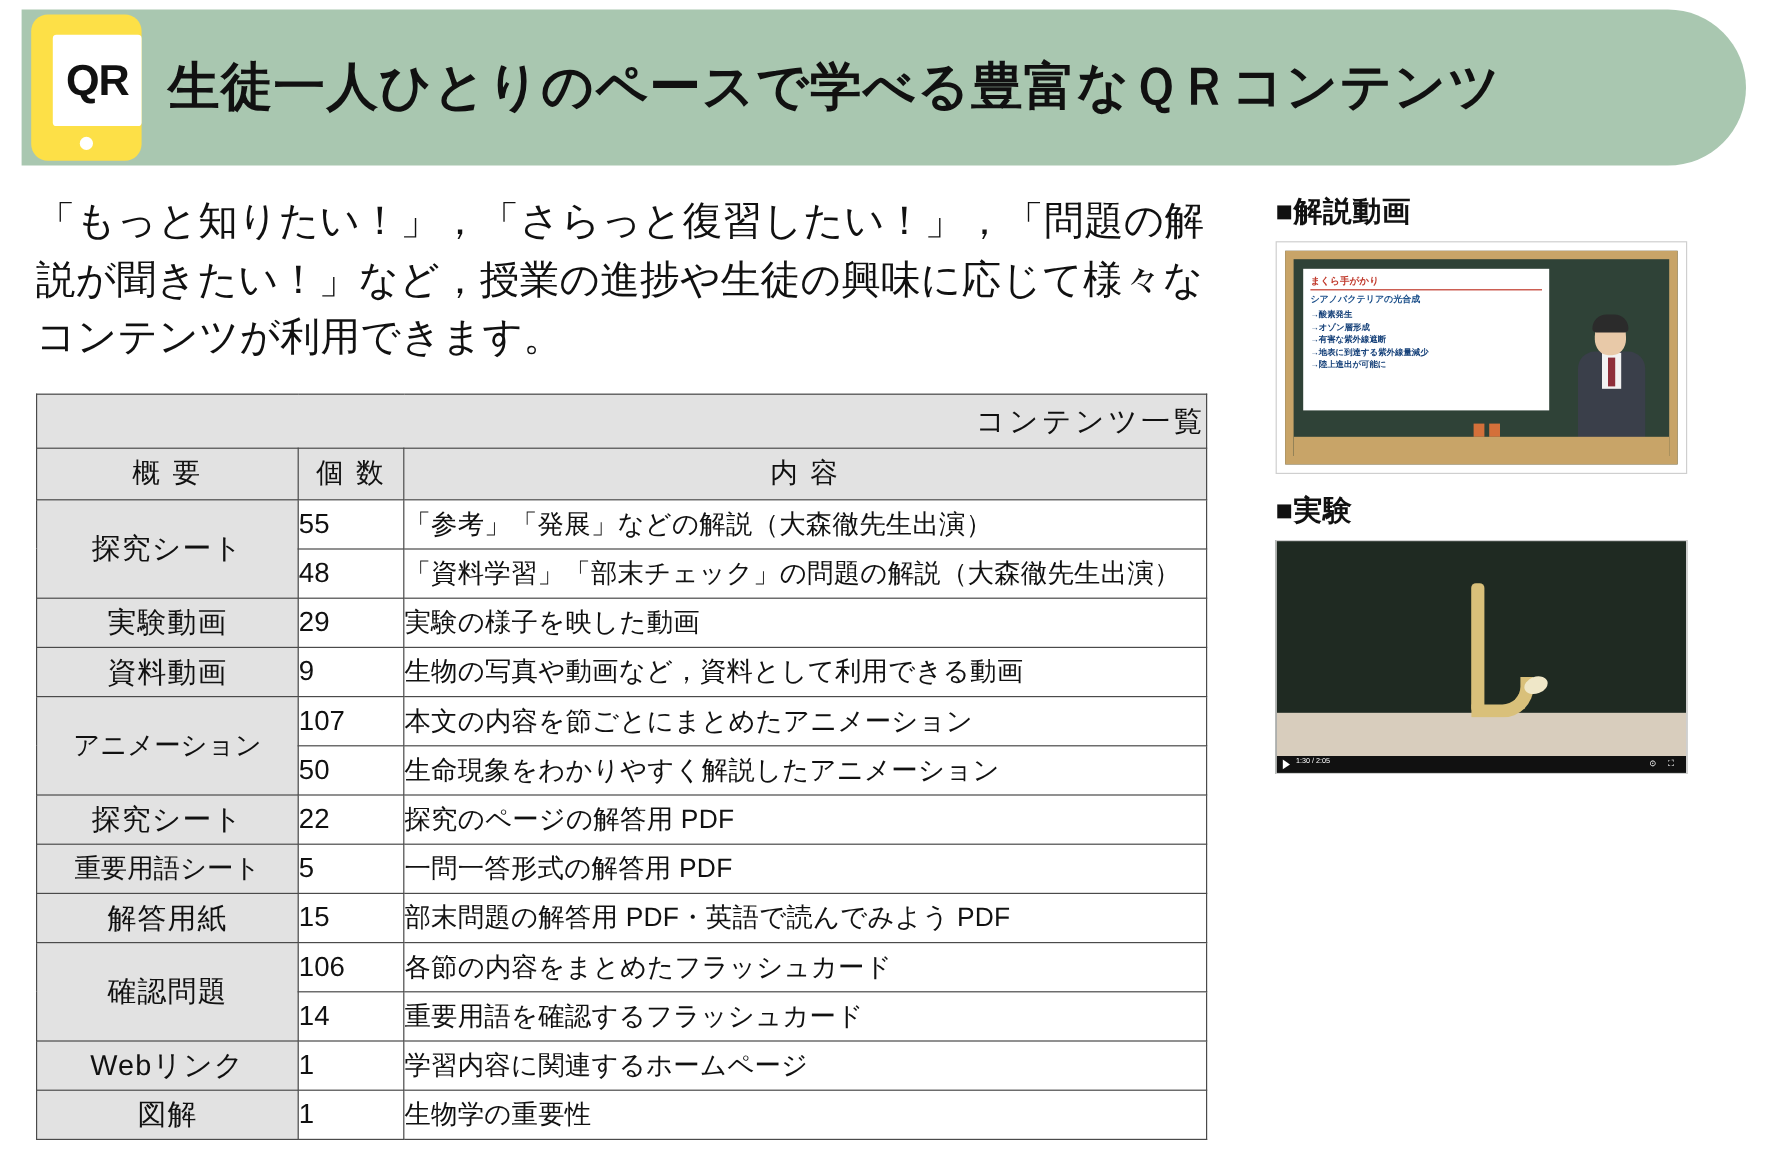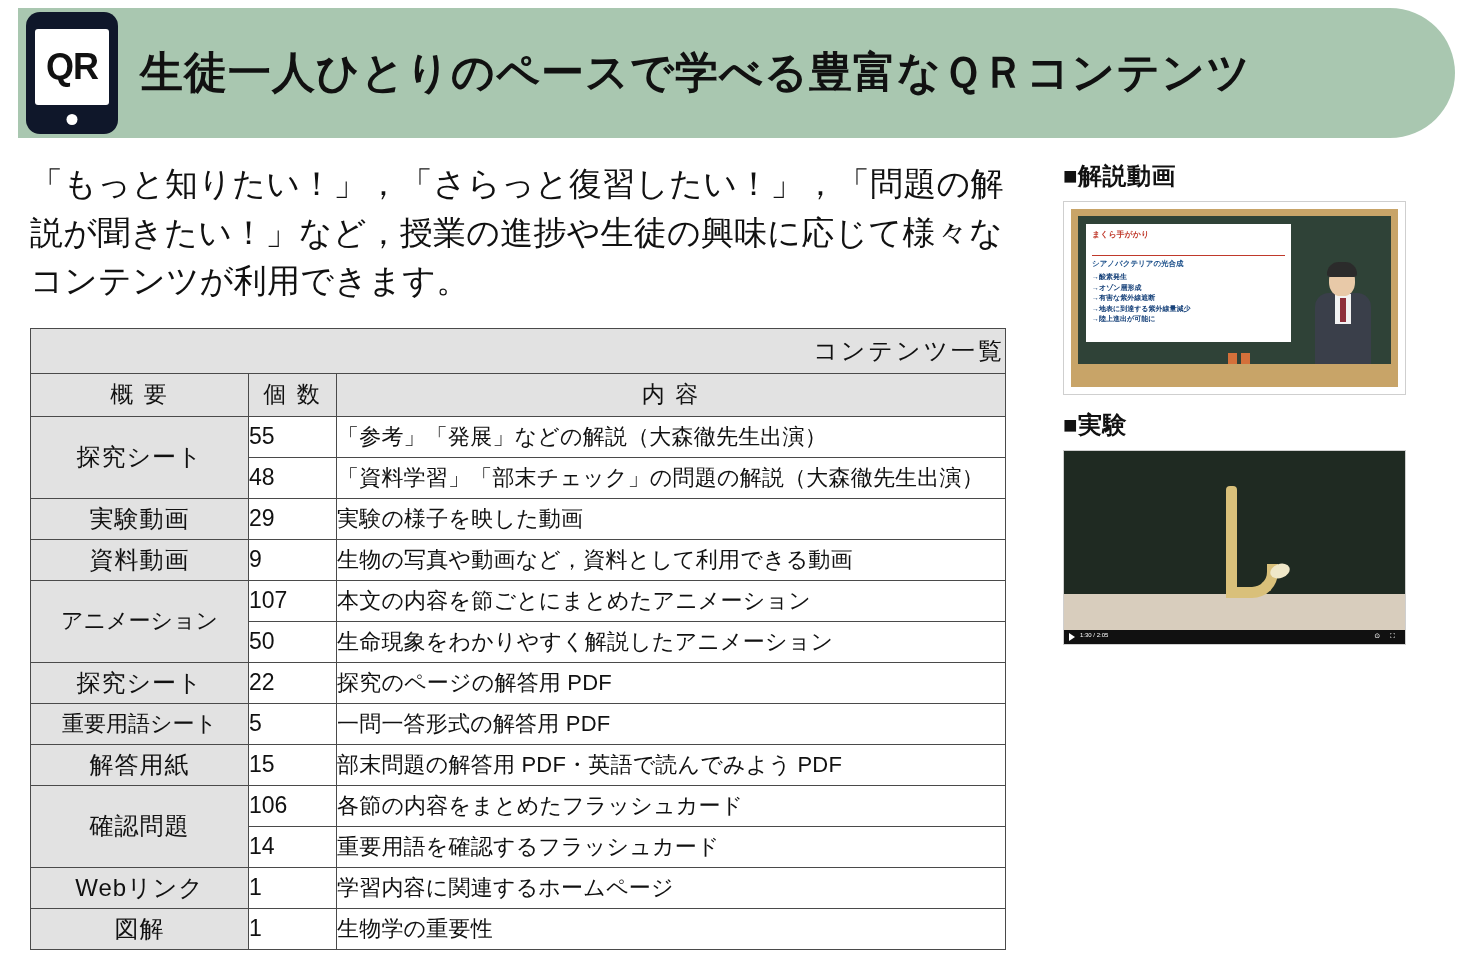--- a/index.html
+++ b/index.html
@@ -24,29 +24,29 @@
     width: 1437px;
     height: 130px;
     background: #a9c7b0;
     border-radius: 0 65px 65px 0;
     display: flex;
     align-items: center;
   }
   .qr-badge {
     width: 92px;
     height: 122px;
-    background: #0f172a;
+    background: #fde047;
     border-radius: 14px;
     margin-left: 8px;
     margin-right: 22px;
     position: relative;
     flex: none;
     display: flex;
     align-items: center;
-    justify-content: center;
+    justify-content: flex-end;
   }
   .qr-badge .qr-screen {
     width: 74px;
     height: 76px;
     background: #ffffff;
     border-radius: 3px;
     display: flex;
     align-items: center;
     justify-content: center;
     margin-bottom: 12px;
@@ -194,21 +194,21 @@
     height: 118px;
     background: #ffffff;
     padding: 5px 6px;
     box-sizing: border-box;
   }
   .slide .s-title {
     font-size: 8px;
     color: #c0392b;
     font-weight: bold;
     border-bottom: 1px solid #c0392b;
-    padding-bottom: 15px;
+    padding-bottom: 1px;
     margin-bottom: 3px;
   }
   .slide .s-sub {
     font-size: 7.5px;
     color: #1b4f8a;
     font-weight: bold;
     margin-bottom: 3px;
   }
   .slide .s-line {
     font-size: 7px;

